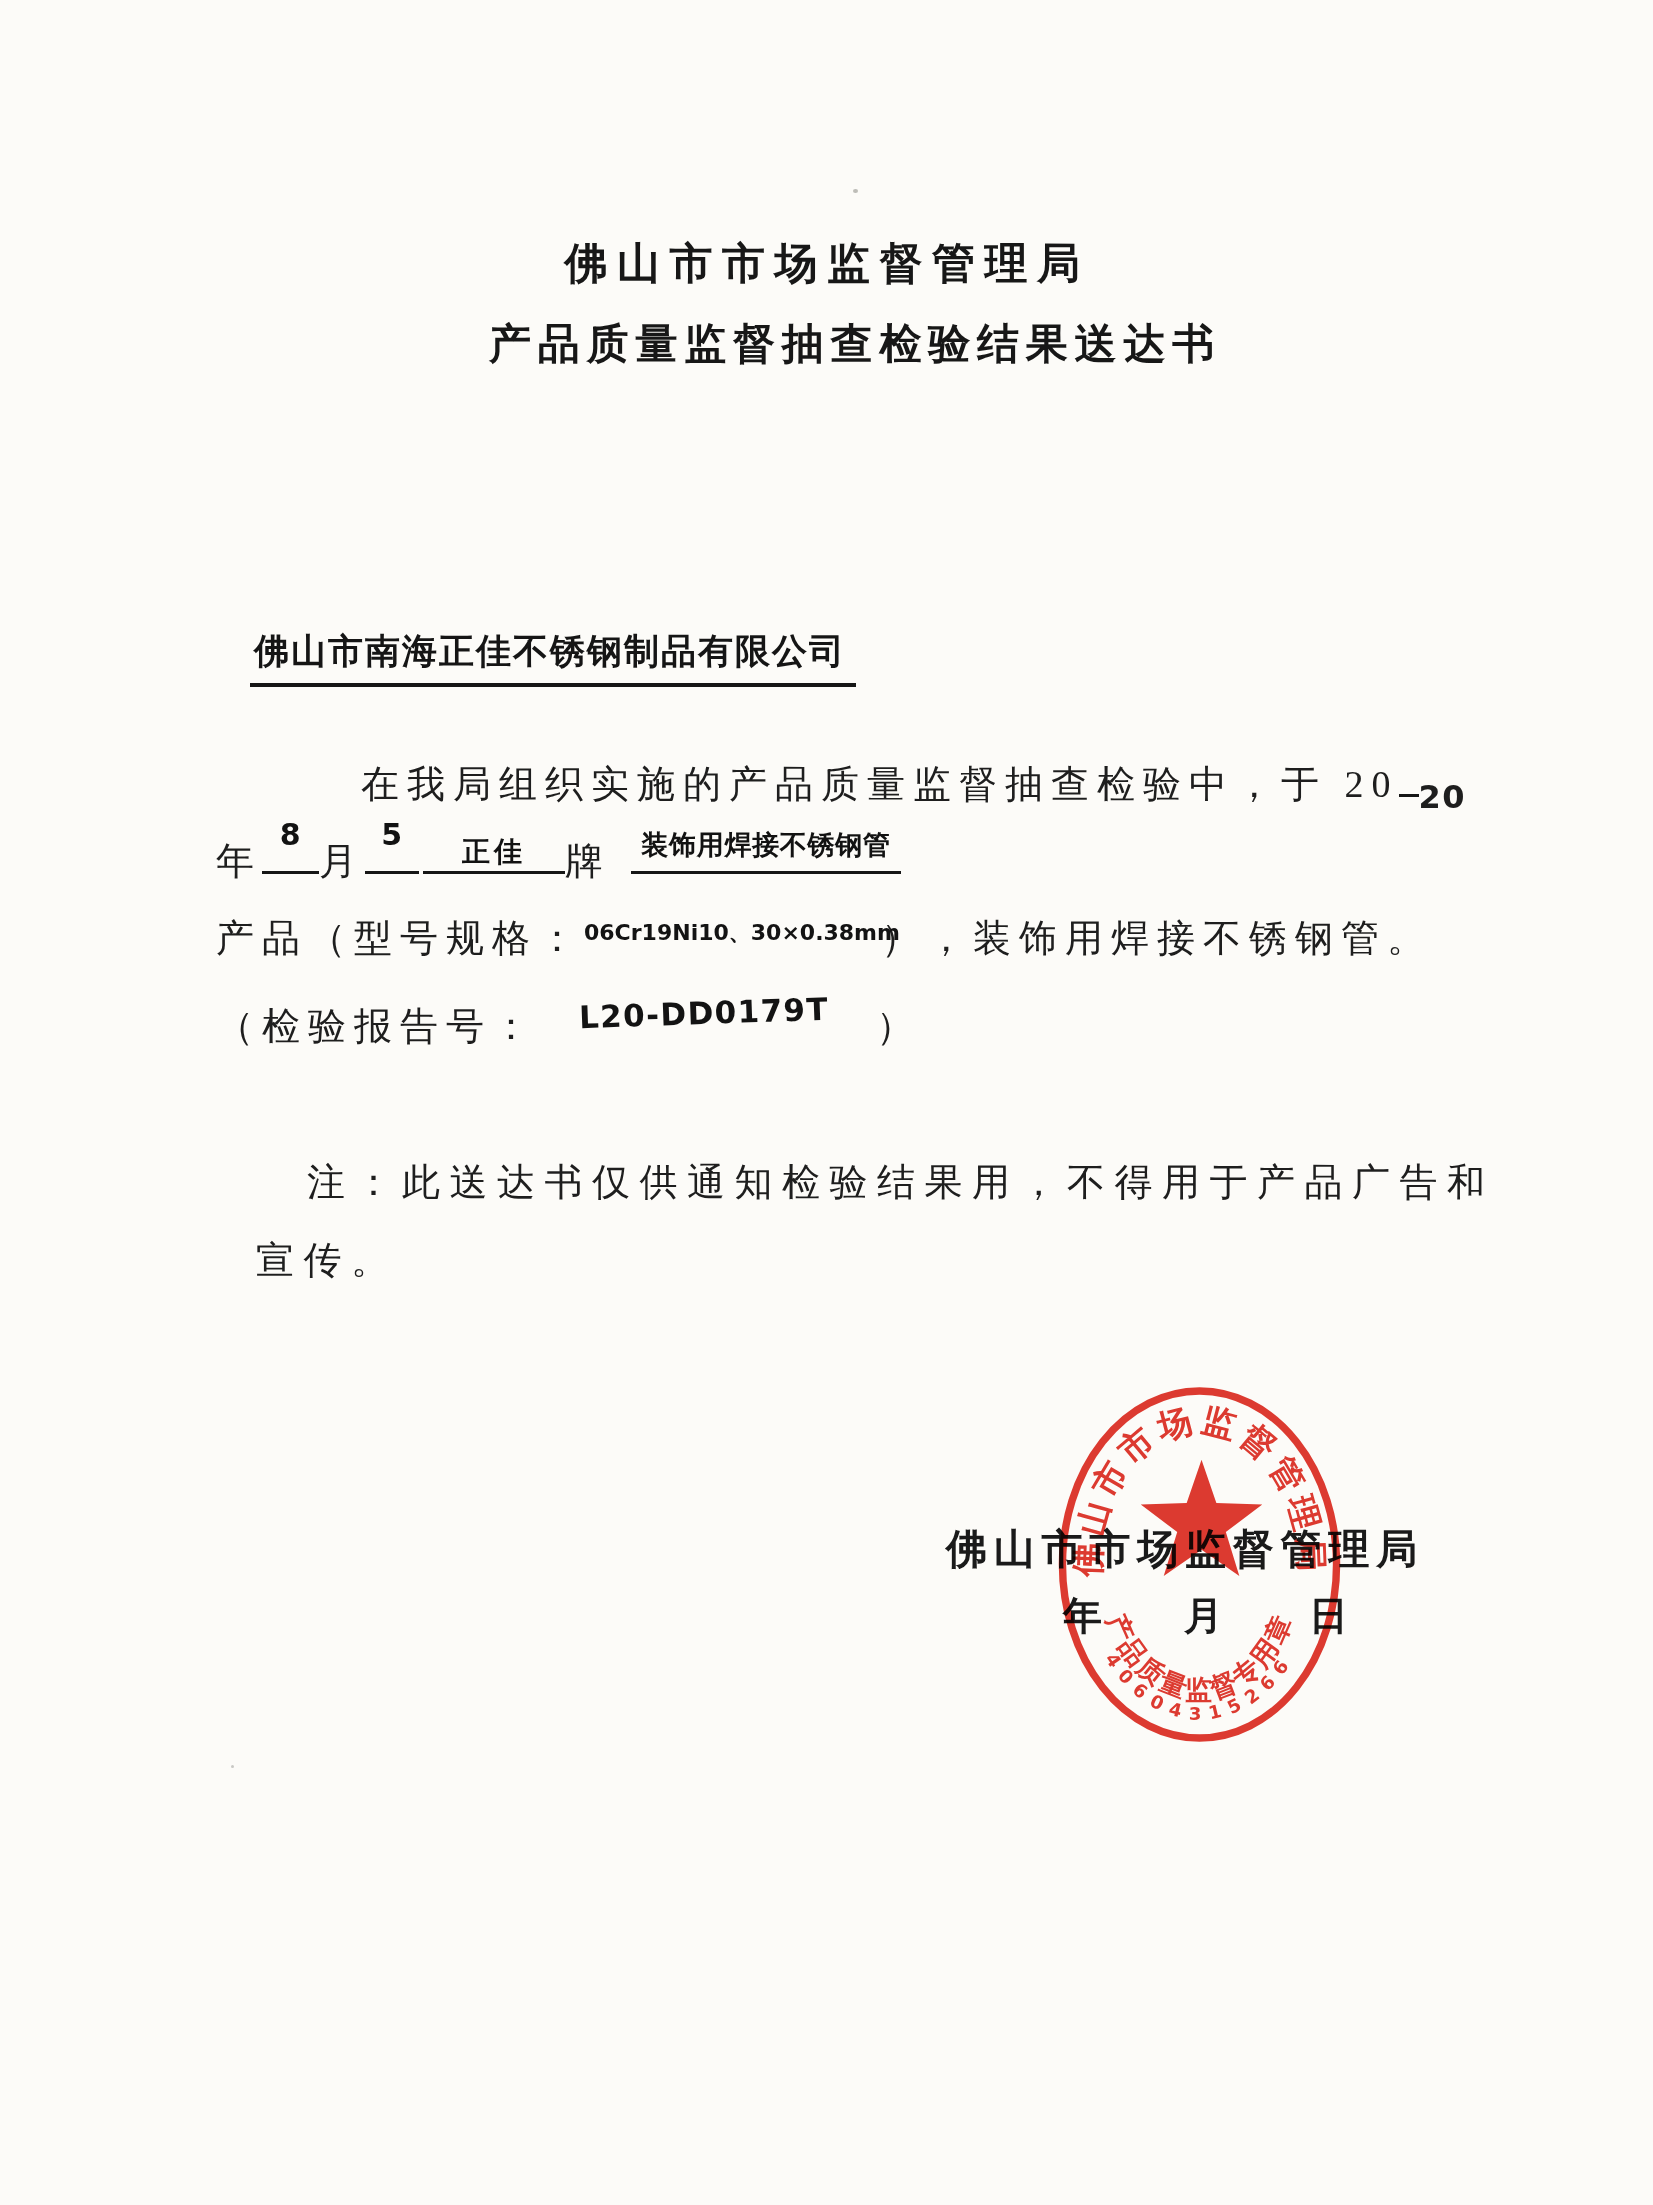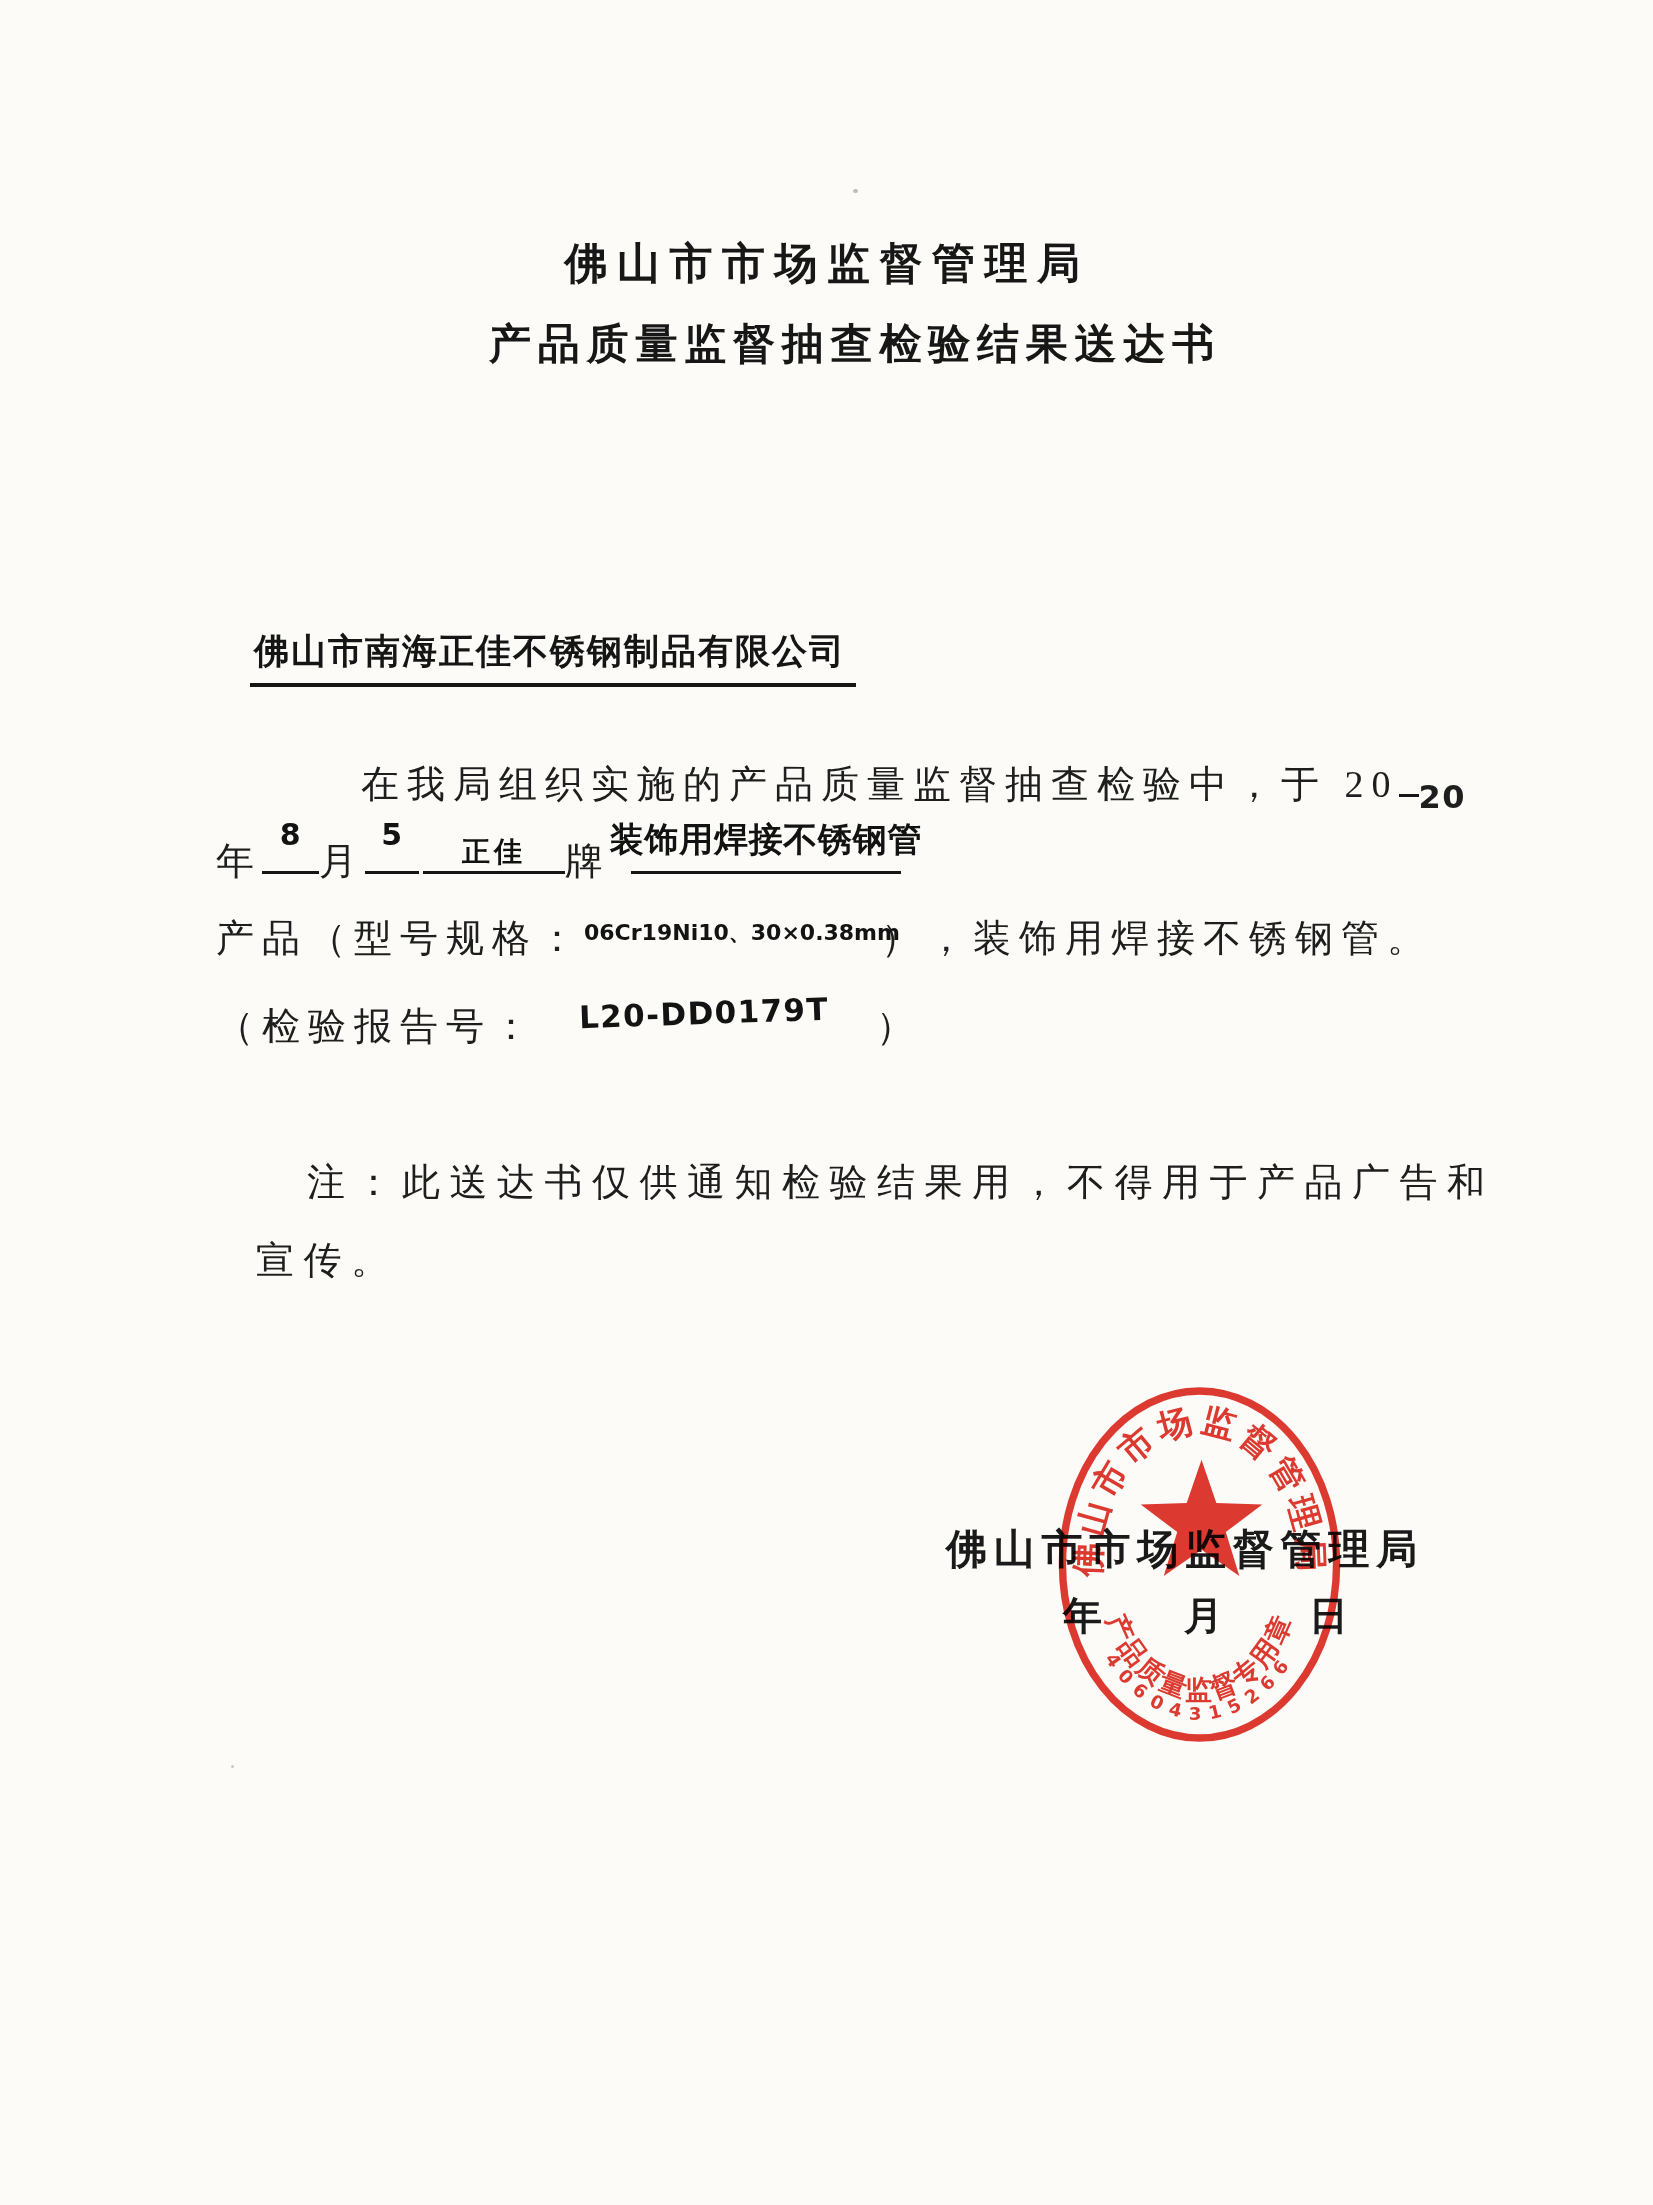--- a/index.html
+++ b/index.html
@@ -40,21 +40,21 @@
   .blank.b-small{width:20px;}
   .blank.b-brand{width:142px;margin-left:4px;}
   .blank.b-product{width:270px;margin-left:20px;}
   .fill{
     position:absolute;left:50%;transform:translateX(-50%);
     font-family:"DejaVu Sans","Liberation Sans",sans-serif;
     font-weight:700;color:#121212;letter-spacing:0.7px;white-space:nowrap;
   }
   .fill-date{bottom:19px;font-size:30px;}
   .fill-brand{bottom:0;font-size:28px;letter-spacing:4px;}
-  .fill-product{bottom:8px;font-size:34px;letter-spacing:0.7px;margin-top:10px;}
+  .fill-product{bottom:8px;font-size:27px;letter-spacing:0.7px;margin-top:10px;}
   .fill-year-inline{
     display:inline-block;transform:translateY(10.8px);
     font-family:"DejaVu Sans","Liberation Sans",sans-serif;
     font-weight:700;font-size:32px;letter-spacing:1.4px;
   }
   .spec-slot{
     display:inline-block;width:297px;vertical-align:baseline;white-space:nowrap;
   }
   .spec-text{
     display:inline-block;transform:translateY(-10.8px);

